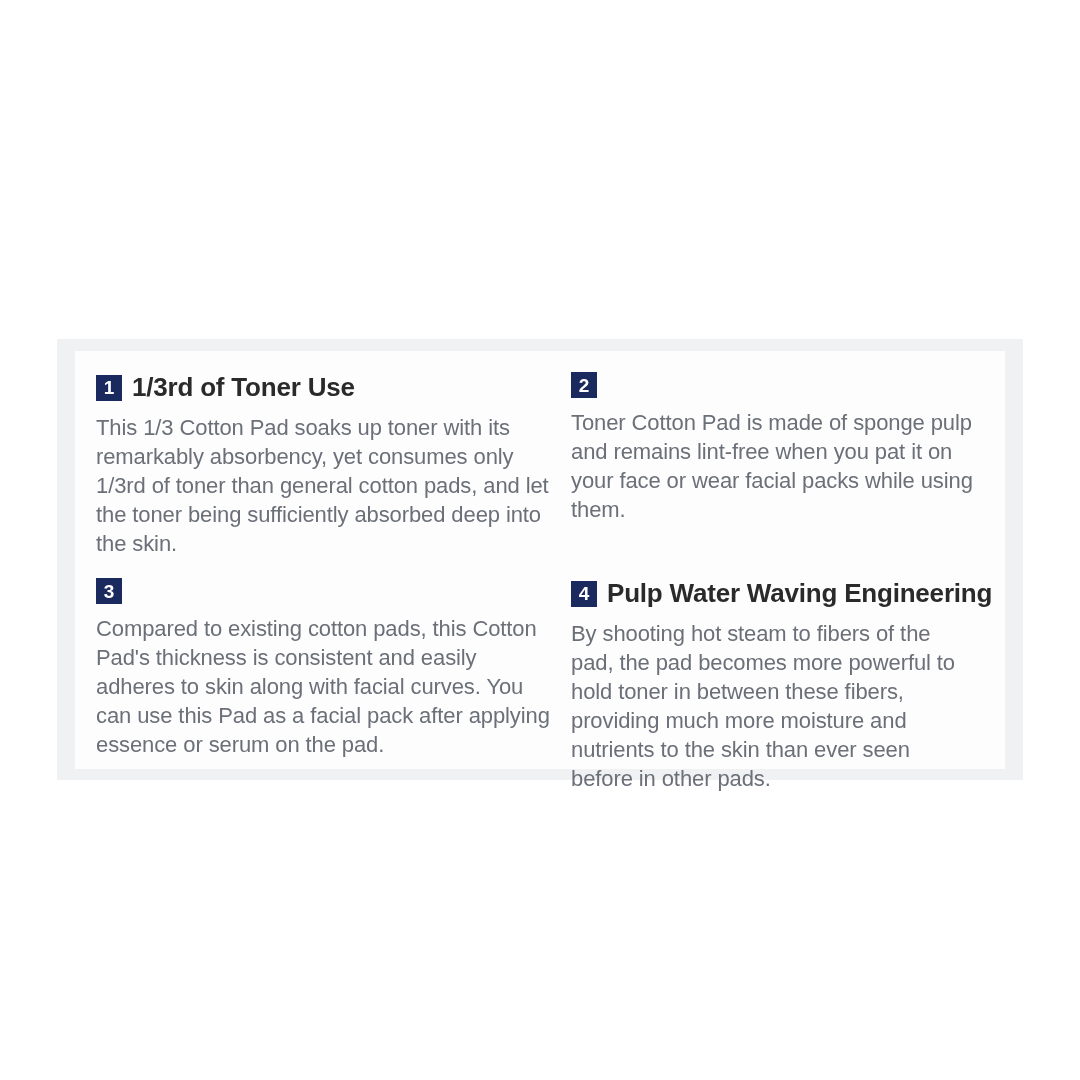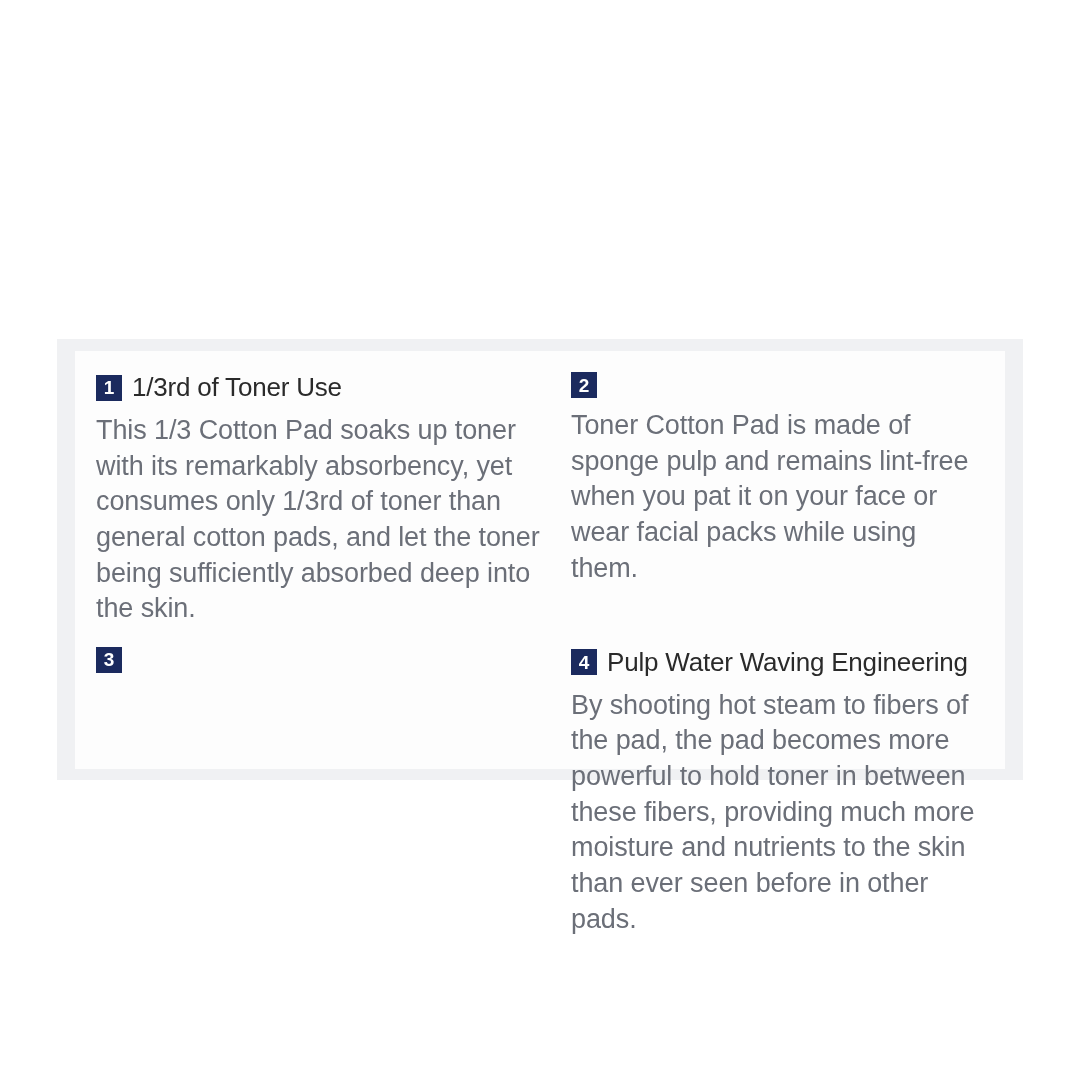--- a/index.html
+++ b/index.html
@@ -78,27 +78,27 @@
     font-size: 19px;
     font-weight: 700;
     line-height: 1;
     font-family: "Liberation Sans", sans-serif;
     flex: 0 0 auto;
   }
 
   .feature-title {
     font-size: 26px;
     color: #2a2a2a;
-    font-weight: 400;
+    font-weight: 700;
     letter-spacing: -0.2px;
     white-space: nowrap;
   }
 
   .feature-body {
-    font-size: 27px;
+    font-size: 22px;
     line-height: 1.32;
     color: #6b6f78;
     font-weight: 400;
     letter-spacing: -0.1px;
     max-width: 460px;
   }
 
   .col-right .feature-body {
     max-width: 420px;
   }
@@ -125,20 +125,21 @@
       <div class="feature-head">
         <span class="num-badge">2</span>
       </div>
       <div class="feature-body">Toner Cotton Pad is made of sponge pulp and remains lint-free when you pat it on your face or wear facial packs while using them.</div>
     </div>
 
     <div class="feature col-left">
       <div class="feature-head">
         <span class="num-badge">3</span>
       </div>
+      <div class="feature-body">Compared to existing cotton pads, this Cotton Pad's thickness is consistent and easily adheres to skin along with facial curves. You can use this Pad as a  facial pack after applying essence or serum on the pad.</div>
     </div>
 
     <div class="feature col-right">
       <div class="feature-head">
         <span class="num-badge">4</span>
         <span class="feature-title">Pulp Water Waving Engineering</span>
       </div>
       <div class="feature-body">By shooting hot steam to fibers of the pad, the pad becomes more powerful to hold toner in between these fibers, providing much more moisture and nutrients to the skin than ever seen before in other pads.</div>
     </div>
 

